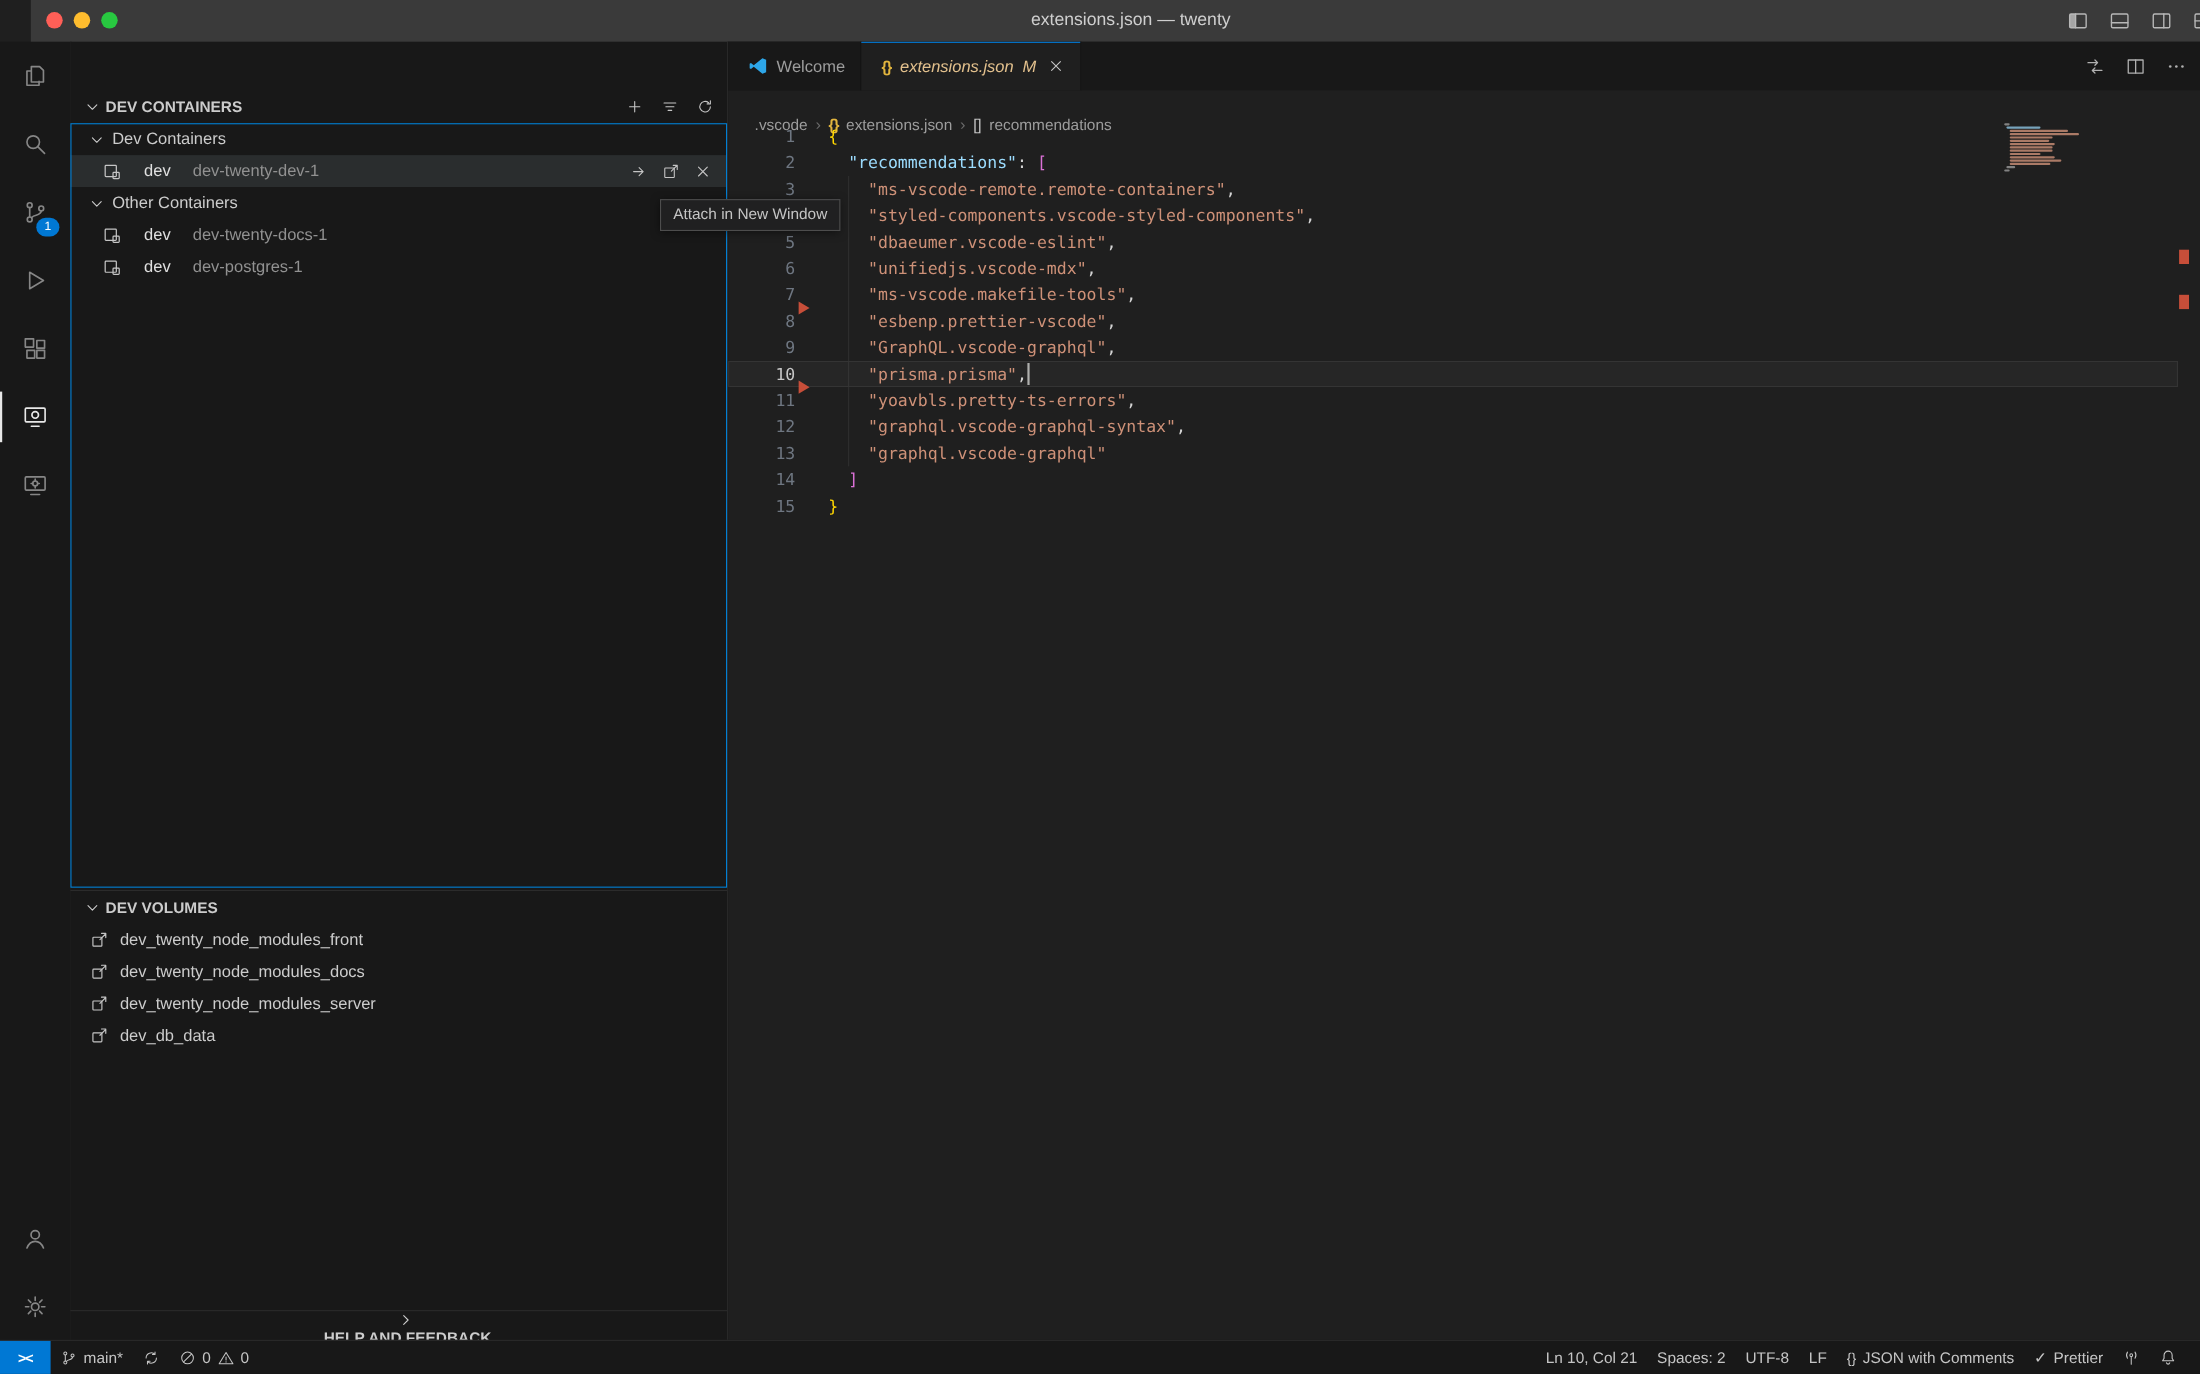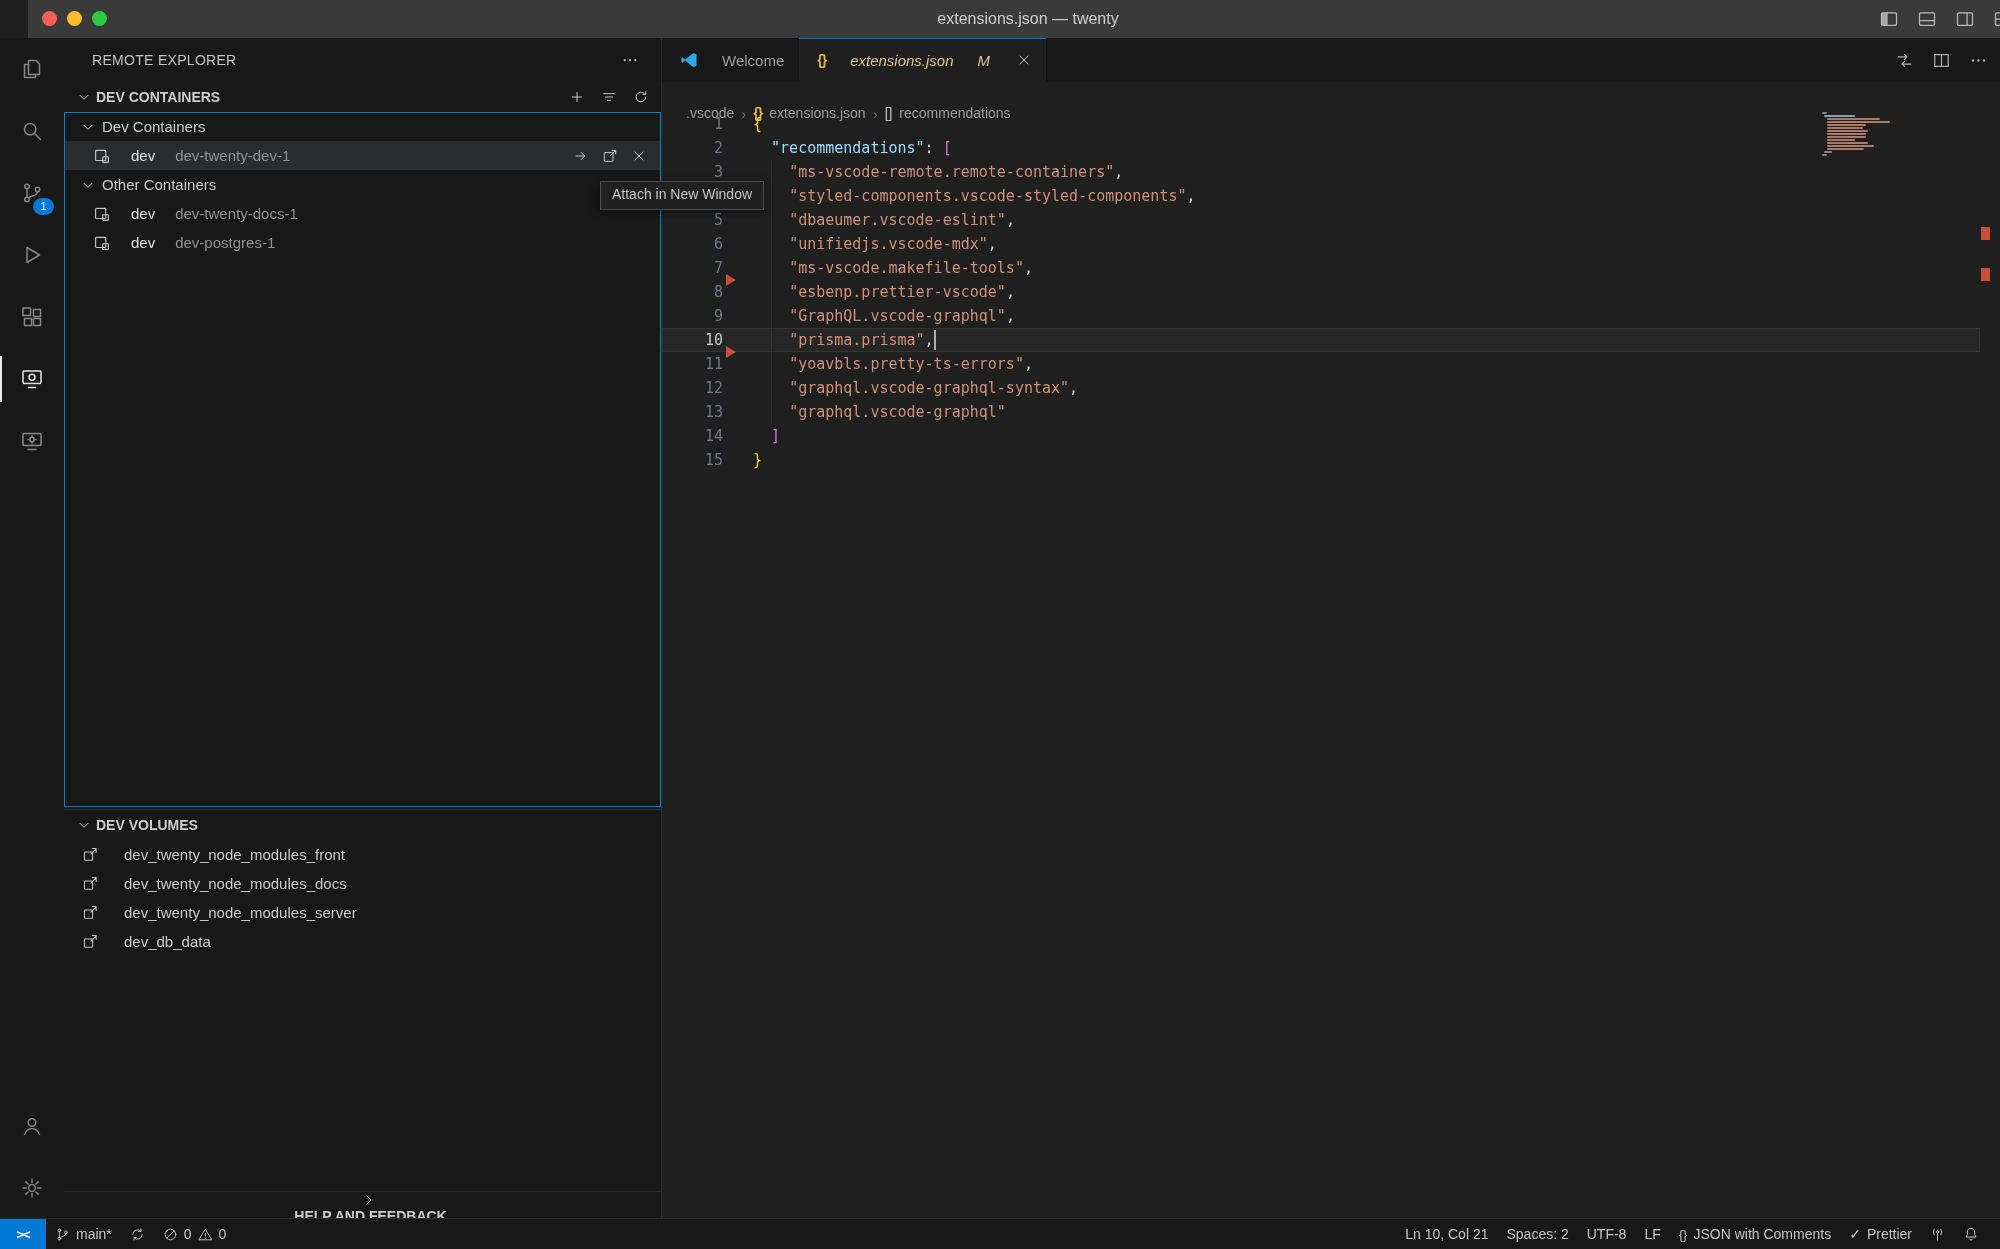--- a/index.html
+++ b/index.html
@@ -39,31 +39,31 @@
   .tree-row{height:29px;display:flex;align-items:center;font-size:15px;color:#cccccc;cursor:pointer;}
   .tree-row.group{padding-left:16px;gap:6px;}
   .tree-row.citem{padding-left:29px;gap:20px;}
   .tree-row.selected{background:#2a2d2e;}
   .cicon{color:#c5c5c5;flex:0 0 18px;}
   .cname{color:#e0e0e0;}
   .cid{color:#919191;}
   .row-actions{margin-left:auto;display:flex;gap:13px;padding-right:14px;color:#c5c5c5;}
   .dv-section{position:absolute;top:771px;left:0;right:0;border-top:1px solid #2b2b2b;}
   .dv-header{height:30px;padding-left:12px;}
-  .vol-row{height:29px;display:flex;align-items:center;padding-left:18px;gap:25px;font-size:15px;color:#cccccc;cursor:pointer;}
+  .vol-row{height:29px;display:flex;align-items:center;padding-left:18px;gap:10px;font-size:15px;color:#cccccc;cursor:pointer;}
   .vol-row .cicon{flex:0 0 17px;}
   .help-section{position:absolute;top:1153px;left:0;right:0;height:28px;border-top:1px solid #2b2b2b;display:flex;align-items:center;padding-left:12px;font-weight:bold;font-size:14px;color:#cccccc;cursor:pointer;flex-direction:column;}
 
   
   .tooltip{position:absolute;left:600px;top:181px;height:27px;line-height:25px;background:#202021;border:1px solid #4d4d4d;color:#c5c5c5;font-size:14px;padding:0 11px;z-index:60;box-shadow:0 2px 8px rgba(0,0,0,.5);}
 
   
   .editor{position:absolute;left:662px;top:38px;right:0;bottom:30px;background:#1f1f1f;}
   .tabbar{position:absolute;top:0;left:0;right:0;height:44px;background:#181818;display:flex;}
-  .tab{position:relative;display:flex;align-items:center;height:44px;padding:0 14px 0 18px;gap:24px;font-size:15px;color:#9d9d9d;background:#181818;border-right:1px solid #141414;cursor:pointer;}
+  .tab{position:relative;display:flex;align-items:center;height:44px;padding:0 14px 0 18px;gap:8px;font-size:15px;color:#9d9d9d;background:#181818;border-right:1px solid #141414;cursor:pointer;}
   .tab.active{background:#1f1f1f;color:#e2c08d;}
   .tab.active::before{content:"";position:absolute;left:0;right:0;top:0;height:1px;background:#0078d4;}
   .tab-label{white-space:nowrap;}
   .tab.active .tab-label,.tab.active .tab-mod{font-style:italic;}
   .tab-mod{color:#e2c08d;}
   .tab-close{color:#c5c5c5;width:16px;height:16px;margin-left:2px;}
   .json-glyph{color:#e2b53e;font-weight:bold;font-size:14px;letter-spacing:-1px;}
   .tab-actions{position:absolute;right:12px;top:0;height:44px;display:flex;align-items:center;gap:18px;color:#b0b0b0;}
   .breadcrumbs{position:absolute;top:44px;left:0;right:0;height:30px;display:flex;align-items:center;padding-left:24px;font-size:14px;color:#9d9d9d;gap:7px;margin-top:16px;}
   .bc-sep{color:#6a6a6a;font-size:15px;}
@@ -215,30 +215,20 @@
             <svg width="24" height="24" viewBox="0 0 24 24">
               <circle cx="12" cy="12" r="3.4"></circle>
               <path d="M12 3.2v3M12 17.8v3M3.2 12h3M17.8 12h3M5.8 5.8L8 8M16 16l2.2 2.2M18.2 5.8L16 8M8 16l-2.2 2.2"></path>
             </svg>
           </span>
       </div>
     </div>
   </nav>
 
   <aside class="sidebar">
-    <div class="sidebar-header">
-      <span class="sb-title">REMOTE EXPLORER</span>
-      <span class="icon-btn">
-          <svg width="18" height="18" viewBox="0 0 24 24">
-            <circle cx="5" cy="12" r="1.5" fill="currentColor" stroke="none"></circle>
-            <circle cx="12" cy="12" r="1.5" fill="currentColor" stroke="none"></circle>
-            <circle cx="19" cy="12" r="1.5" fill="currentColor" stroke="none"></circle>
-          </svg>
-        </span>
-    </div>
 
     <div class="sec-header dc-header">
       <span class="chev">
           <svg width="16" height="16" viewBox="0 0 24 24">
             <path d="M6 9.5l6 6 6-6"></path>
           </svg>
         </span>
       <span class="sec-label">DEV CONTAINERS</span>
       <span class="sec-actions">
         <span>

